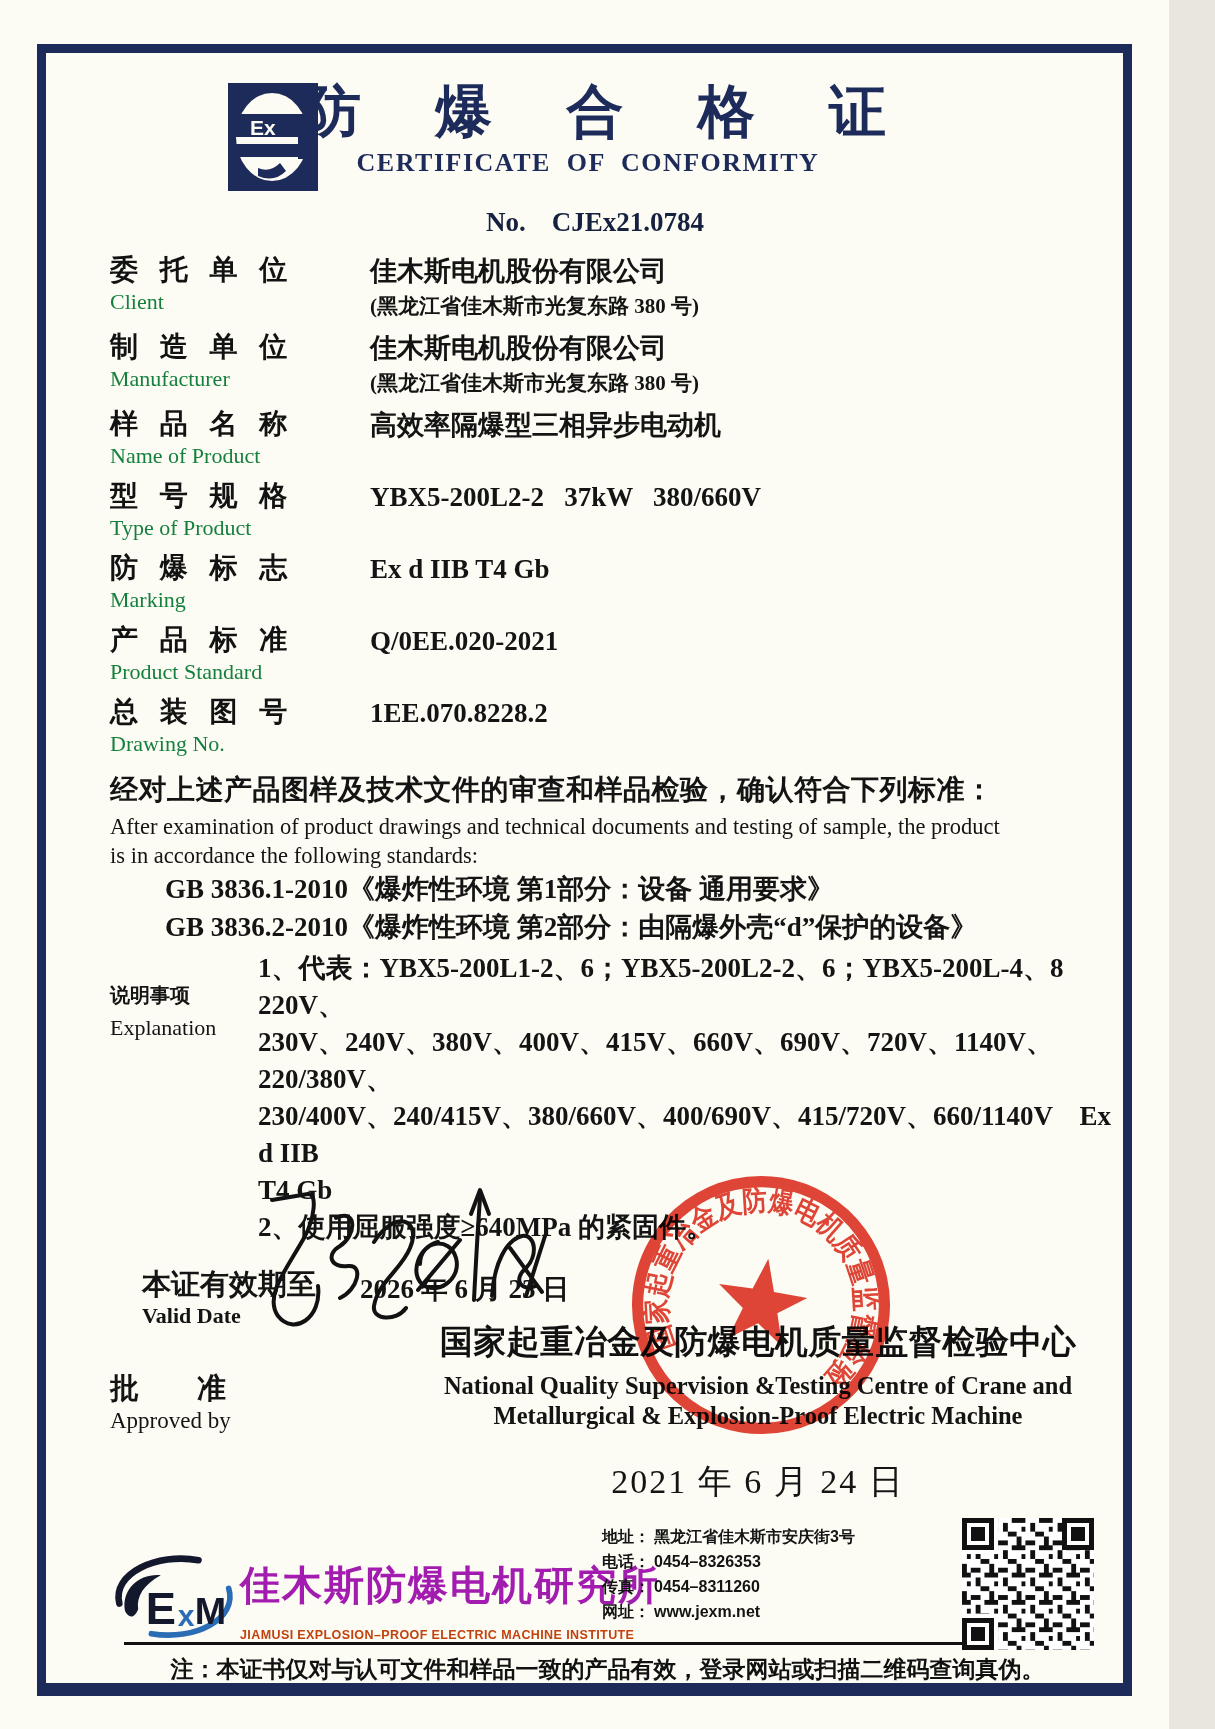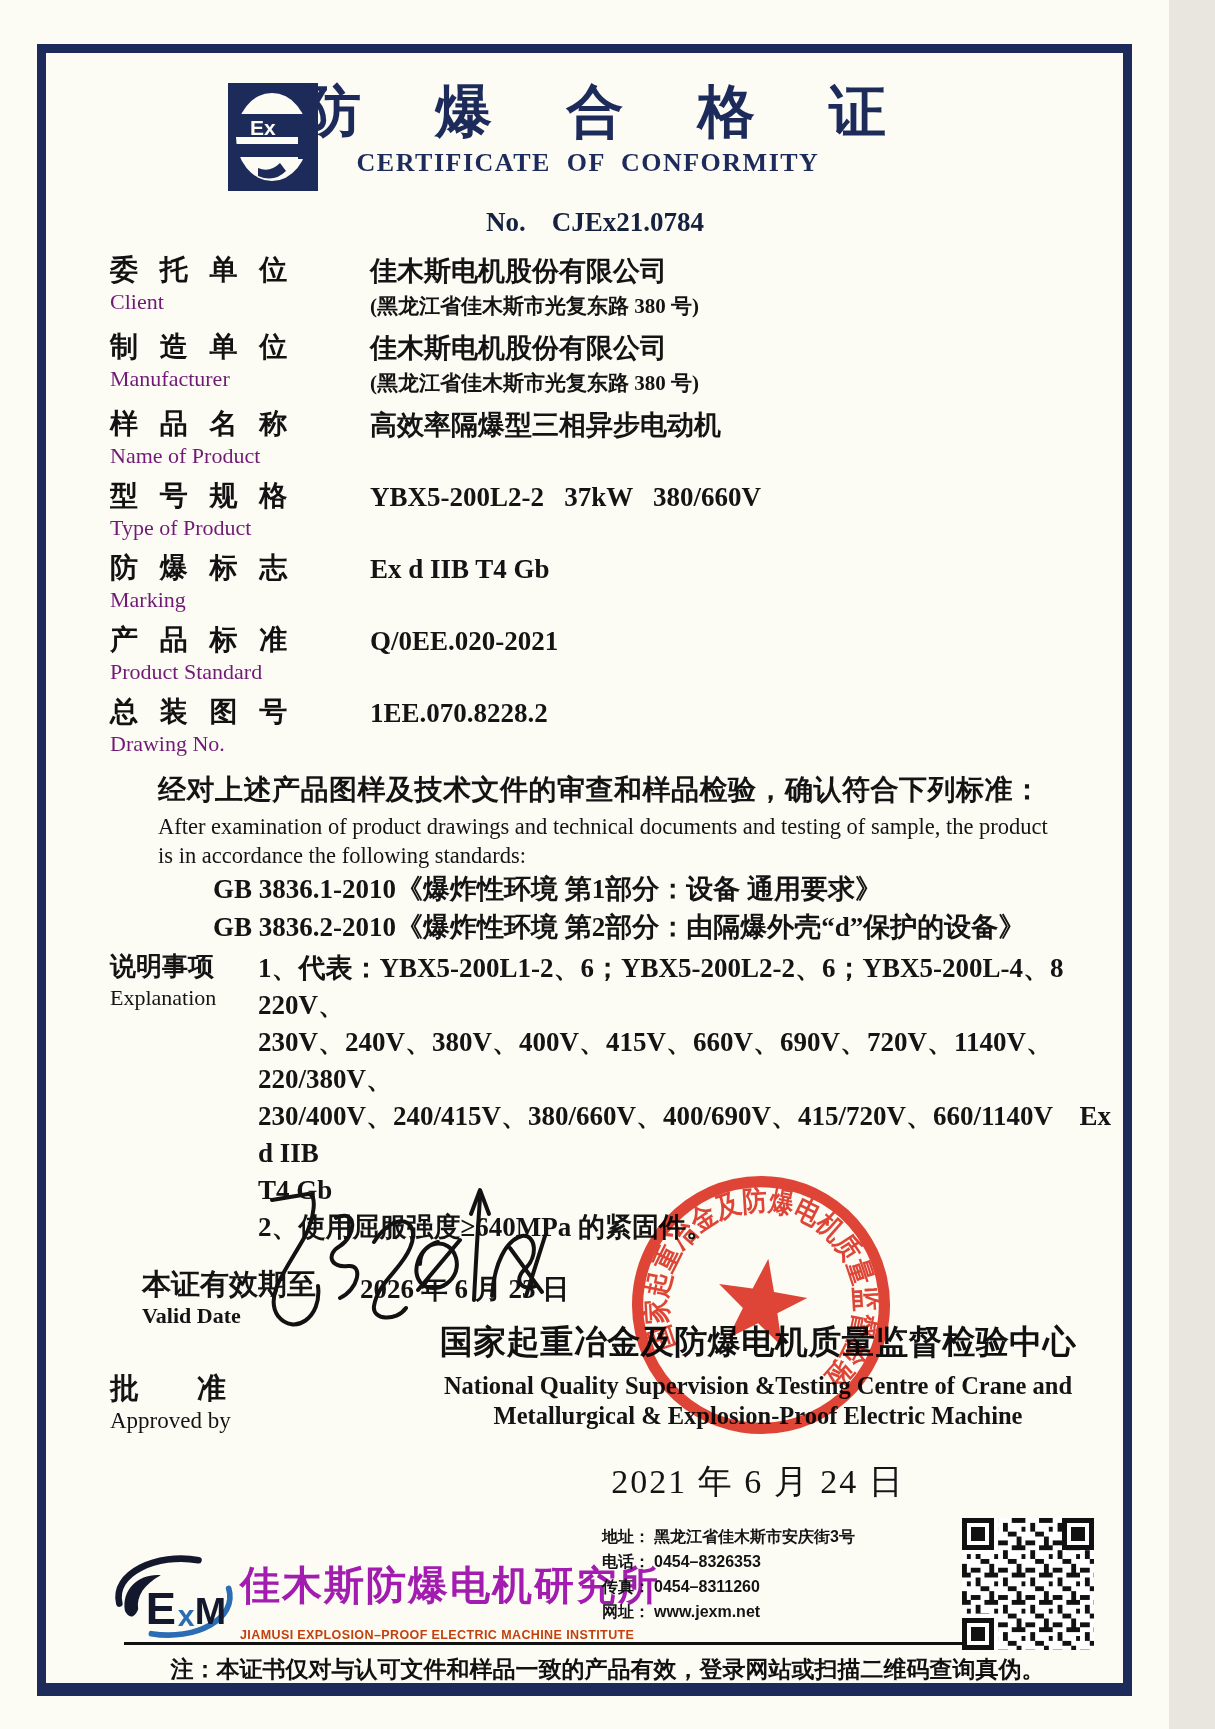--- a/index.html
+++ b/index.html
@@ -16,33 +16,33 @@
             font-weight:700;font-size:26px;color:#1d2b5b;letter-spacing:1.5px;word-spacing:8px;}
   .cert-no{position:absolute;left:0;top:207px;width:1190px;text-align:center;
            font-weight:700;font-size:27px;color:#16203f;}
   .cert-no .num{margin-left:26px;}
   
   .body{position:absolute;left:110px;top:252px;width:1005px;}
   .frow{display:flex;margin-bottom:9px;}
   .flabel{width:260px;flex:0 0 260px;}
   .flabel .cn{font-family:"Liberation Sans","DejaVu Sans",sans-serif;font-weight:700;
               font-size:28px;letter-spacing:7px;color:#121212;line-height:36px;}
-  .flabel .en{font-size:22px;line-height:27px;color:#701a75;}
+  .flabel .en{font-size:22px;line-height:27px;color:#15803d;}
   .fvalue{flex:1;padding-top:1px;}
   .fvalue .v{font-weight:700;font-size:27px;line-height:36px;white-space:pre;}
   .fvalue .sub{font-weight:600;font-size:21px;line-height:28px;margin-top:3px;}
-  .statement{margin-top:14px;margin-left:48px;}
+  .statement{margin-top:14px;}
   .st-cn{font-family:"Liberation Sans","DejaVu Sans",sans-serif;font-weight:700;
          font-size:28px;line-height:38px;letter-spacing:0.5px;}
   .st-en{font-size:22.5px;line-height:29px;margin-top:3px;}
   .standards div{font-weight:600;font-size:27px;line-height:38px;padding-left:55px;}
   .exprow{display:flex;margin-top:4px;}
   .exp-label{width:148px;flex:0 0 148px;}
-  .exp-label .cn{font-family:Liberation Serif, serif;font-weight:700;
-                 font-size:26px;line-height:34px;}
+  .exp-label .cn{font-family:Liberation Mono, monospace;font-weight:700;
+                 font-size:20px;line-height:34px;margin-top:30px;}
   .exp-label .en{font-size:22px;line-height:28px;}
   .exp-content{flex:1;font-weight:600;font-size:27px;line-height:37px;}
   .vrow{display:flex;margin-top:20px;}
   .vlabel{width:208px;flex:0 0 208px;margin-left:32px;}
   .vlabel .cn{font-family:"Liberation Sans","DejaVu Sans",sans-serif;font-weight:700;font-size:29px;line-height:36px;}
   .vlabel .en{font-weight:700;font-size:22px;line-height:28px;}
   .vvalue{font-weight:700;font-size:27px;padding-top:5px;margin-left:10px;}
   .arow{display:flex;margin-top:40px;}
   .alabel .cn{font-family:"Liberation Sans","DejaVu Sans",sans-serif;font-weight:700;
               font-size:29px;line-height:36px;white-space:pre;}

